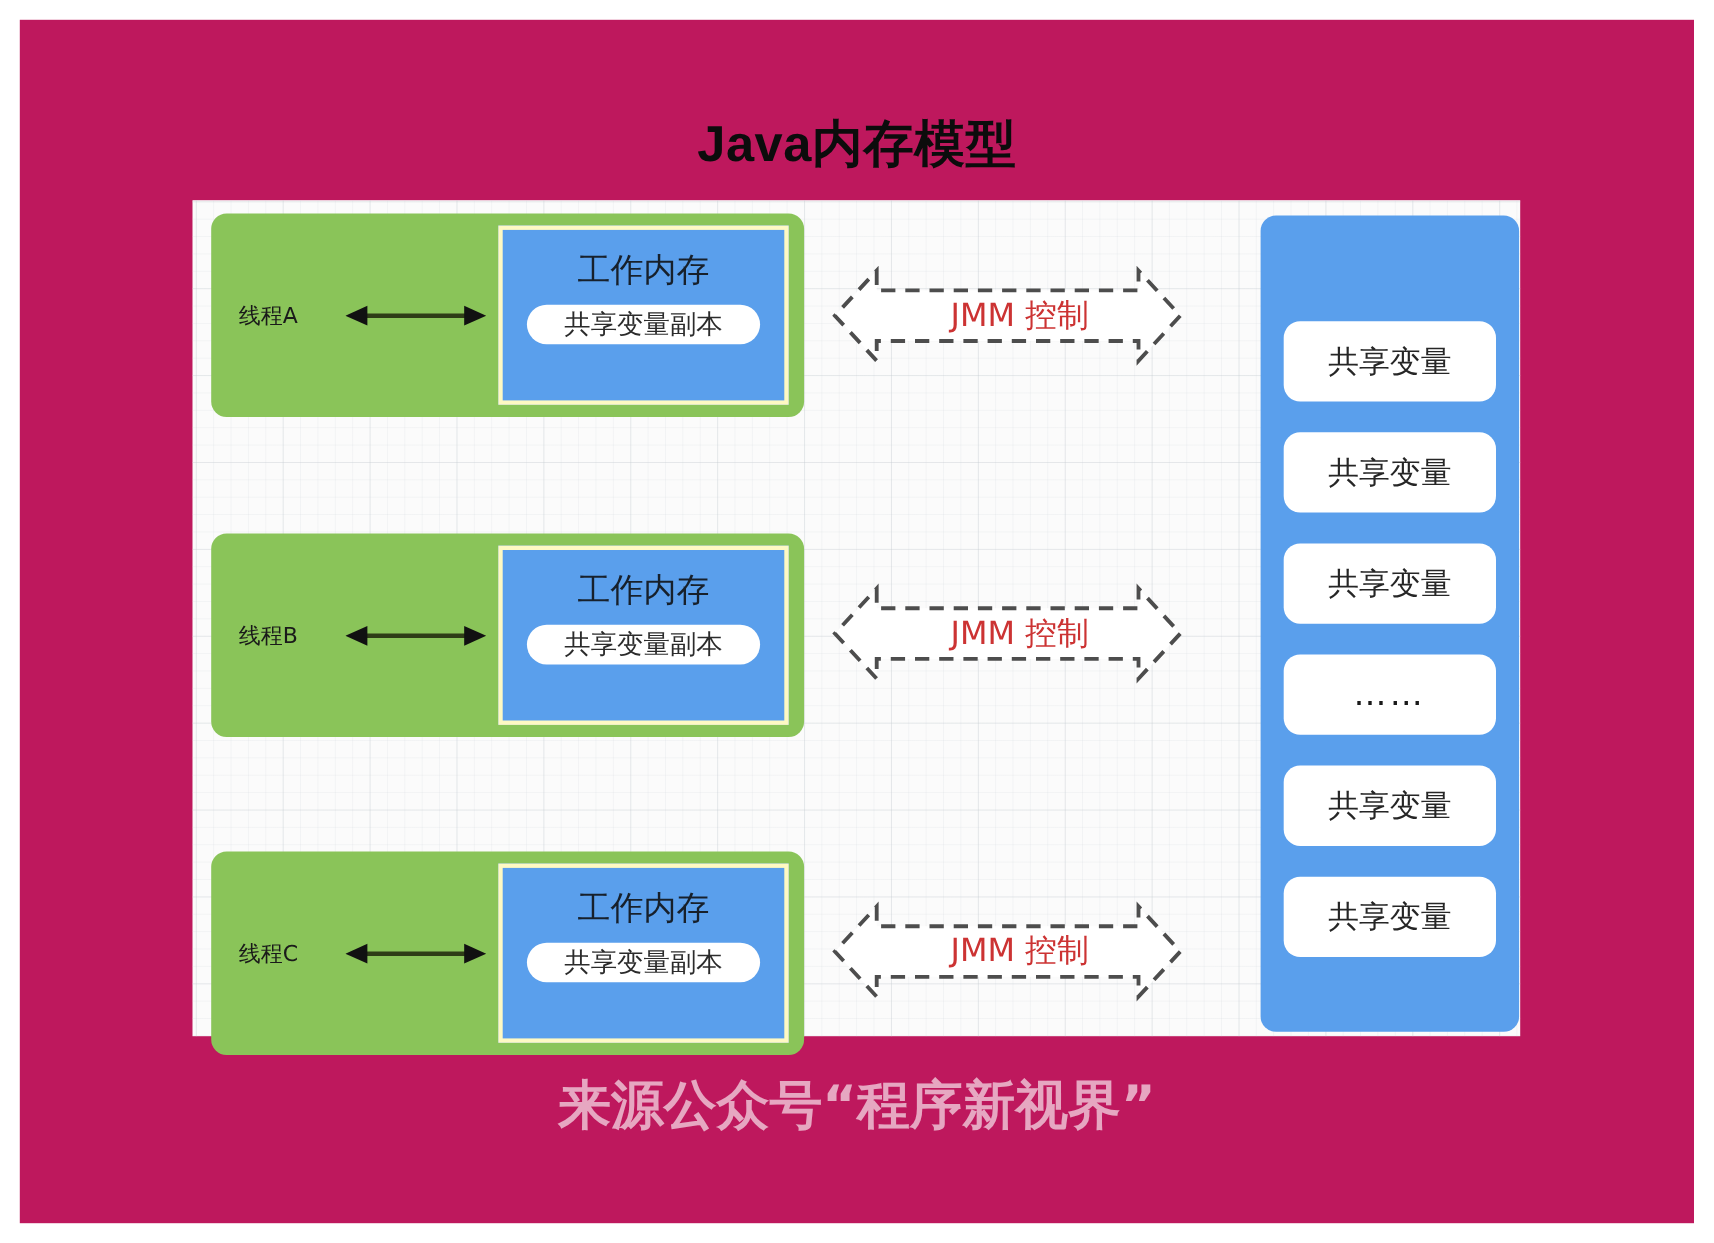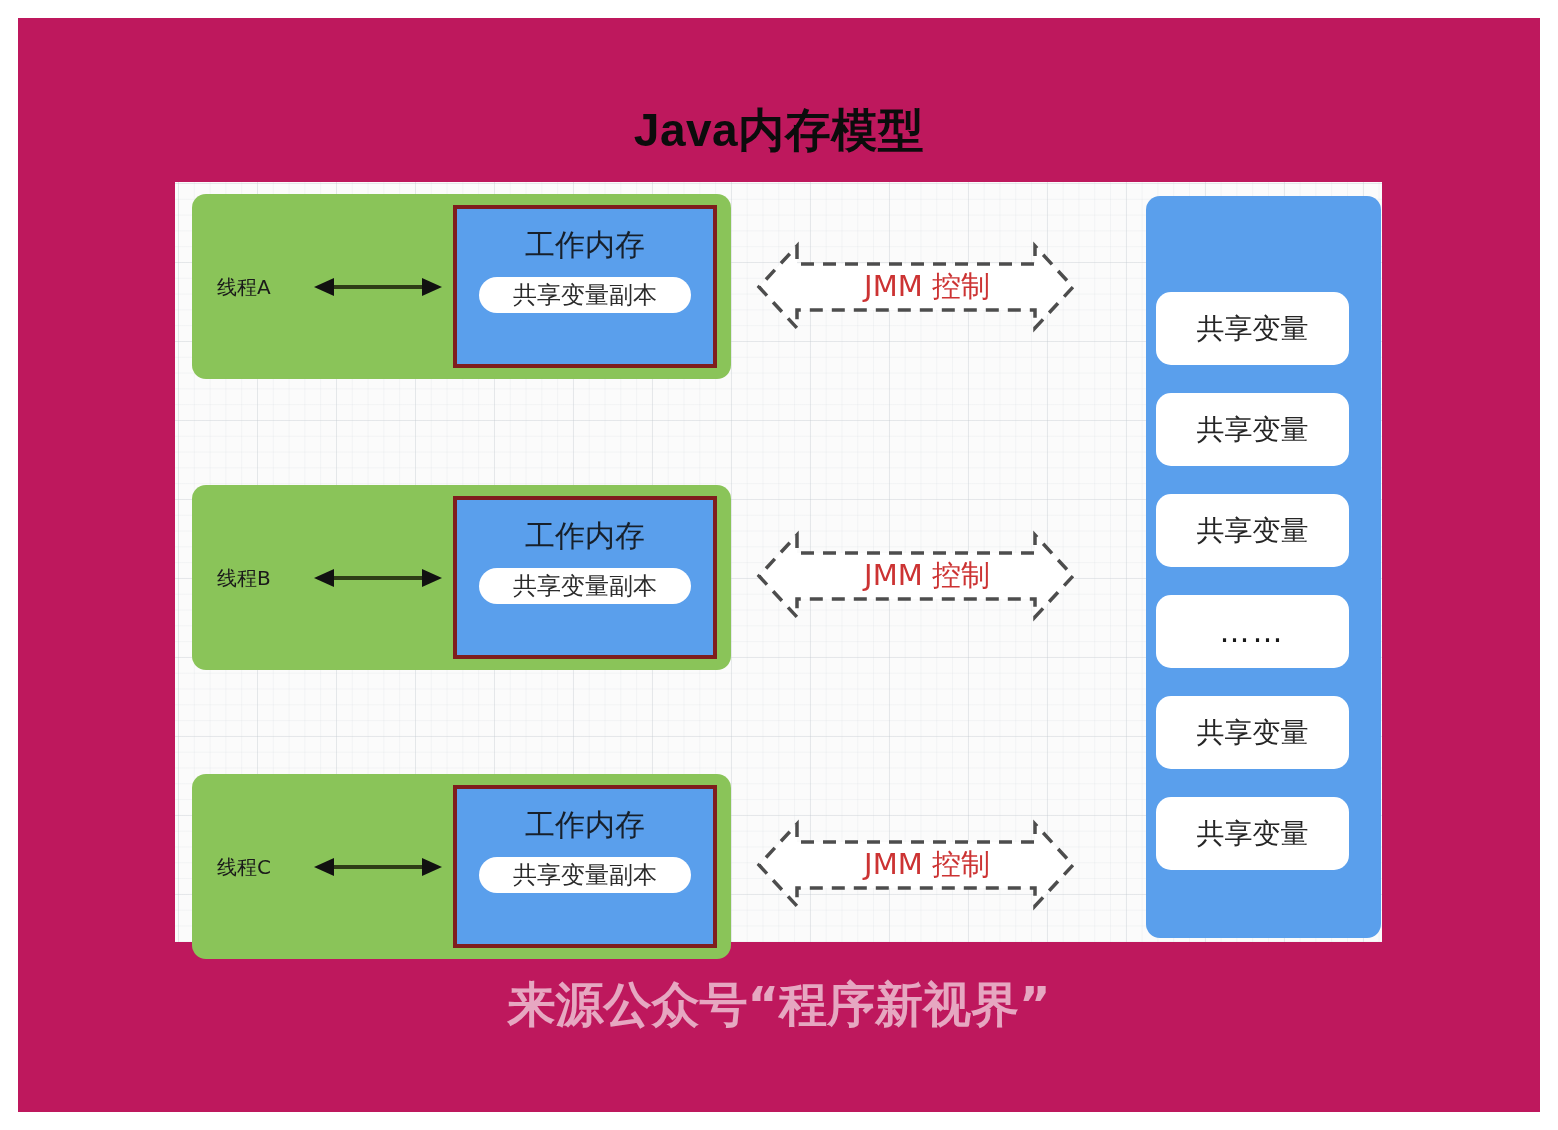--- a/index.html
+++ b/index.html
@@ -92,21 +92,21 @@
   }
 
   
   .work-mem {
     position: absolute;
     left: 261px;
     top: 11px;
     width: 264px;
     height: 163px;
     background: #5a9fec;
-    border: 4px solid #7f1d1d;
+    border: 4px solid #fef9c3;
     box-sizing: border-box;
   }
   .work-mem-title {
     position: absolute;
     left: 0;
     top: 16px;
     width: 100%;
     text-align: center;
     font-size: 30px;
     color: #17202b;
@@ -176,21 +176,21 @@
     top: 42px;
     width: 100%;
     text-align: center;
     font-size: 30px;
     color: #16202c;
     white-space: nowrap;
     font-family: "DejaVu Sans", "Liberation Sans", sans-serif;
   }
   .mm-list {
     position: absolute;
-    left: 10px;
+    left: 21px;
     top: 96px;
     width: 193px;
   }
   .mm-item {
     width: 193px;
     height: 73px;
     margin-bottom: 28px;
     background: #ffffff;
     border-radius: 15px;
     display: flex;

